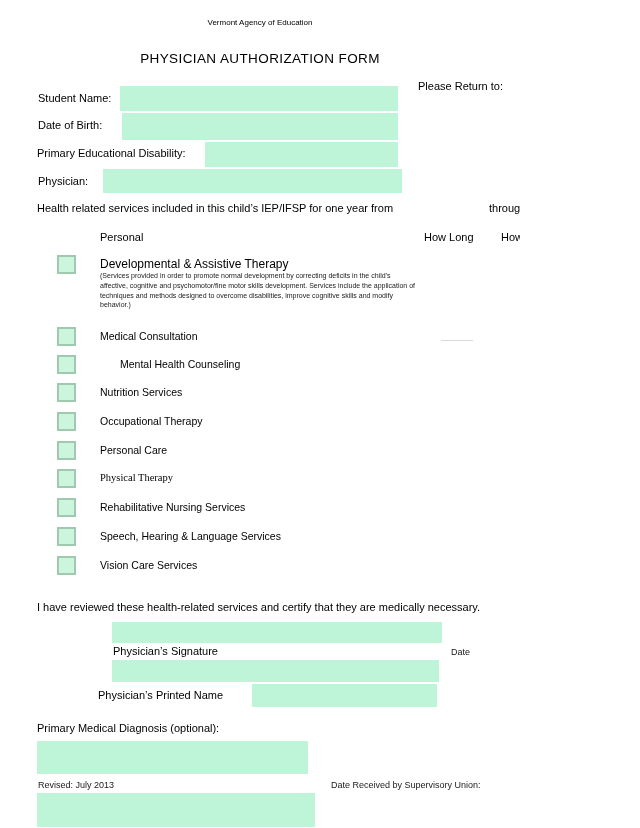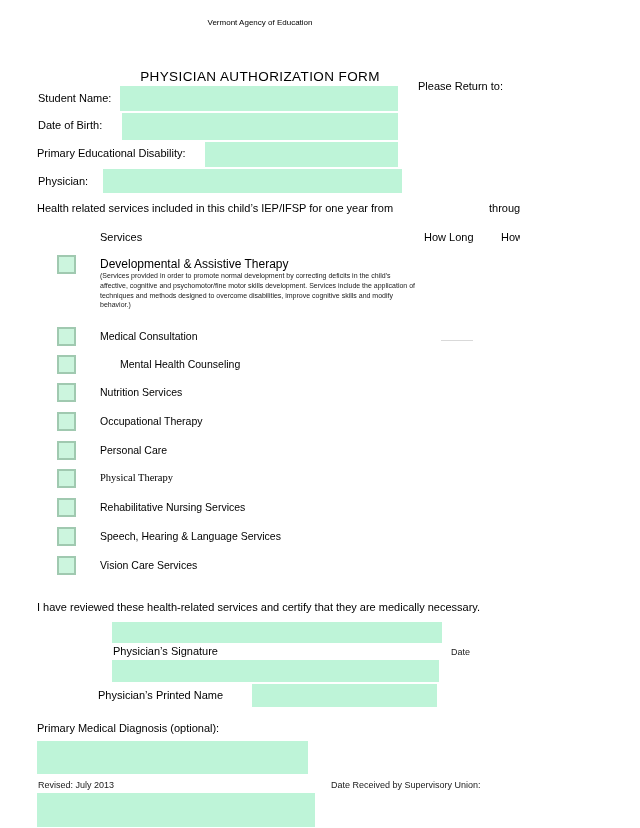--- a/index.html
+++ b/index.html
@@ -33,39 +33,39 @@
   }
   .hdr{font-size:11px;white-space:nowrap;}
   .grayline{background:#d9d9d9;height:1px;}
 </style>
 </head>
 <body>
 
 <div class="page">
 
   <div class="abs center agency" style="top:18px;">Vermont Agency of Education</div>
-  <div class="abs center title" style="top:51px;margin-top:18px;">PHYSICIAN AUTHORIZATION FORM</div>
+  <div class="abs center title" style="top:51px;">PHYSICIAN AUTHORIZATION FORM</div>
   <div class="abs lbl" style="left:418px;top:80px;">Please Return to:</div>
 
   <div class="abs field" style="left:120px;top:86px;width:278px;height:25px;"></div>
   <div class="abs lbl" style="left:38px;top:92px;">Student Name:</div>
 
   <div class="abs field" style="left:122px;top:113px;width:276px;height:27px;"></div>
   <div class="abs lbl" style="left:38px;top:119px;">Date of Birth:</div>
 
   <div class="abs field" style="left:205px;top:142px;width:193px;height:25px;"></div>
   <div class="abs lbl" style="left:37px;top:147px;">Primary Educational Disability:</div>
 
   <div class="abs field" style="left:103px;top:169px;width:299px;height:24px;"></div>
   <div class="abs lbl" style="left:38px;top:175px;">Physician:</div>
 
   <div class="abs lbl" style="left:37px;top:202px;">Health related services included in this child’s IEP/IFSP for one year from</div>
   <div class="abs lbl" style="left:489px;top:202px;">through</div>
 
-  <div class="abs hdr" style="left:100px;top:231px;">Services</div>
+  <div class="abs hdr" style="left:100px;top:231px;">Personal</div>
   <div class="abs hdr" style="left:424px;top:231px;">How Long</div>
   <div class="abs hdr" style="left:501px;top:231px;">How Often</div>
 
   <div class="abs cb" style="left:57px;top:255px;"></div>
   <div class="abs svc-big" style="left:100px;top:257px;">Developmental &amp; Assistive Therapy</div>
   <div class="abs desc" style="left:100px;top:271px;">(Services provided in order to promote normal development by correcting deficits in the child’s affective, cognitive and psychomotor/fine motor skills development.  Services include the application of techniques and methods designed to overcome disabilities, improve cognitive skills and modify behavior.)</div>
 
   <div class="abs cb" style="left:57px;top:327px;"></div>
   <div class="abs svc" style="left:100px;top:330px;">Medical Consultation</div>
   <div class="abs grayline" style="left:441px;top:340px;width:32px;"></div>

